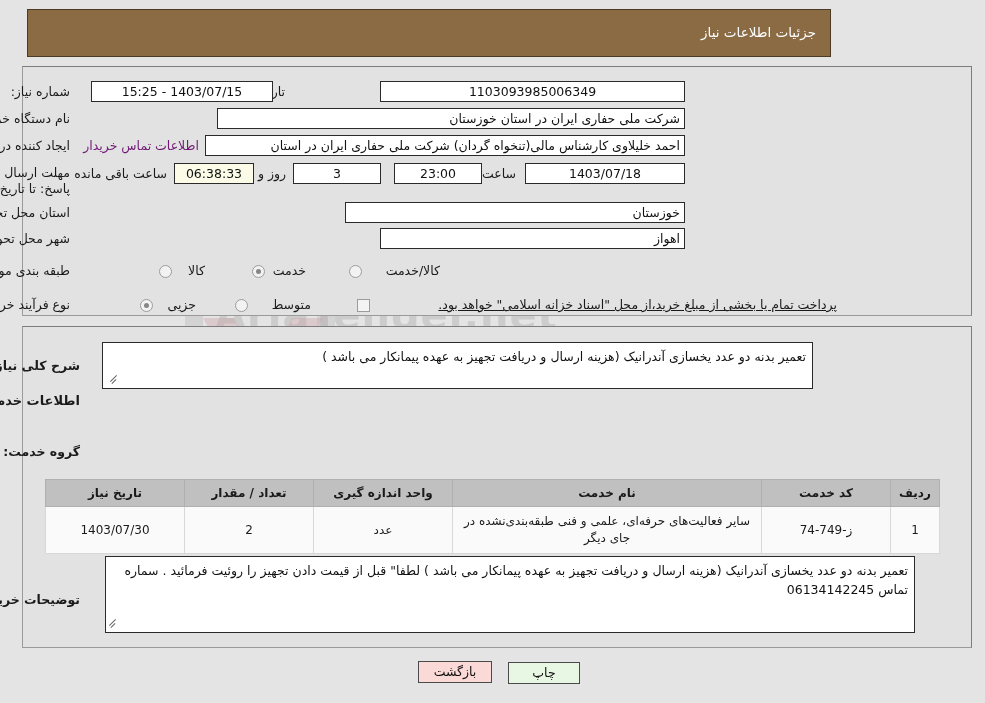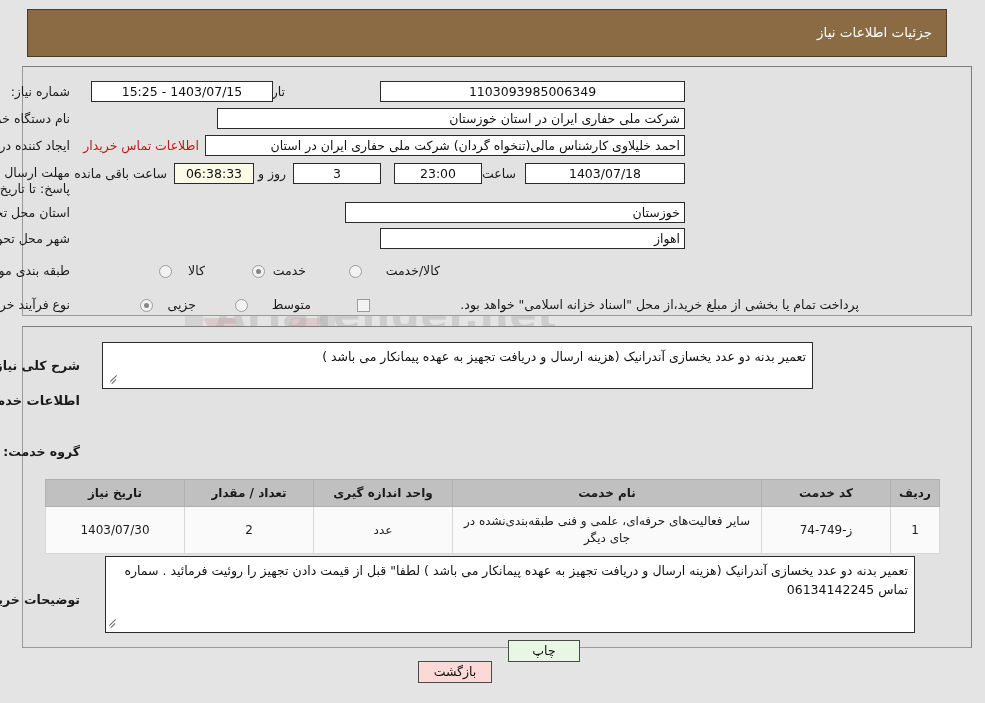--- a/index.html
+++ b/index.html
@@ -57,21 +57,21 @@
   .wm-bar {
     position: absolute;
     width: 13px; height: 56px;
     background: rgba(200,150,158,0.40);
   }
 
   
   .header-bar {
     position: absolute;
     left: 27px; top: 9px;
-    width: 920px; height: 48px;
+    width: 804px; height: 48px;
     background: #8a6b44;
     border: 1px solid #4a3a26;
     box-sizing: border-box;
     z-index: 10;
   }
   .header-title {
     position: absolute;
     right: 14px; top: 14px;
     color: #ffffff;
     font-size: 13.5px;
@@ -112,21 +112,21 @@
     white-space: nowrap;
     z-index: 12;
     text-align: center;
   }
   .fld.rt  { text-align: right; }
   .fld.cnt { text-align: center; }
   .fld.timer { background: #fbfbe8; }
   .link {
     position: absolute;
     font-size: 12.5px;
-    color: #b91c1c;
+    color: #701a75;
     cursor: pointer;
     white-space: nowrap;
     z-index: 12;
   }
 
   
   .radio {
     position: absolute;
     width: 13px; height: 13px;
     border-radius: 50%;
@@ -228,21 +228,21 @@
     box-sizing: border-box;
     height: 22px;
     font-size: 12.5px;
     text-align: center;
     line-height: 20px;
     border: 1px solid #4a4a4a;
     cursor: pointer;
     z-index: 12;
     color: #111;
   }
-  #btn-print  { left: 508px; top: 640px; width: 72px; background: #e8f6e4; }
+  #btn-print  { left: 508px; top: 662px; width: 72px; background: #e8f6e4; }
   #btn-back   { left: 418px; top: 661px; width: 74px; background: #fbd9d6; }
 </style>
 </head>
 <body>
 
 <div id="page">
 
   <div class="watermark">
     <div class="wm-shield" style="left:185px; top:248px;"></div>
     <div class="wm-text" style="left:215px; top:292px; font-size:40px;">AriaTender.net</div>
@@ -292,21 +292,21 @@
   <div class="lbl" style="right:679px; top:263px;">خدمت</div>
   <span class="radio" style="right:623px; top:265px;"></span>
   <div class="lbl" style="right:545px; top:263px;">کالا/خدمت</div>
 
   <div class="lbl" style="right:915px; top:297px;">نوع فرآیند خرید :</div>
   <span class="radio on" style="right:832px; top:299px;"></span>
   <div class="lbl" style="right:789px; top:297px;">جزیی</div>
   <span class="radio" style="right:737px; top:299px;"></span>
   <div class="lbl" style="right:674px; top:297px;">متوسط</div>
   <span class="chk" style="right:615px; top:299px;"></span>
-  <div class="lbl" style="right:126px; top:297px;">پرداخت تمام یا بخشی از مبلغ خرید،از محل "اسناد خزانه اسلامی" خواهد بود.</div>
+  <div class="lbl" style="right:148px; top:297px;text-decoration:underline;">پرداخت تمام یا بخشی از مبلغ خرید،از محل "اسناد خزانه اسلامی" خواهد بود.</div>
 
   <div class="panel" id="panel-bottom"></div>
 
   <div class="lbl bold" style="right:905px; top:358px;">شرح کلی نیاز:</div>
   <div class="tarea" style="right:172px; top:342px; width:711px; height:47px;">تعمیر بدنه دو عدد یخسازی آندرانیک (هزینه ارسال و دریافت تجهیز به عهده پیمانکار می باشد )</div>
   <span class="resize-grip" style="right:867px; top:376px;"></span>
 
   <div class="lbl bold" style="right:905px; top:393px; font-size:13px;">اطلاعات خدمات مورد نیاز</div>
 
   <div class="lbl bold" style="right:905px; top:444px;">گروه خدمت:</div>

